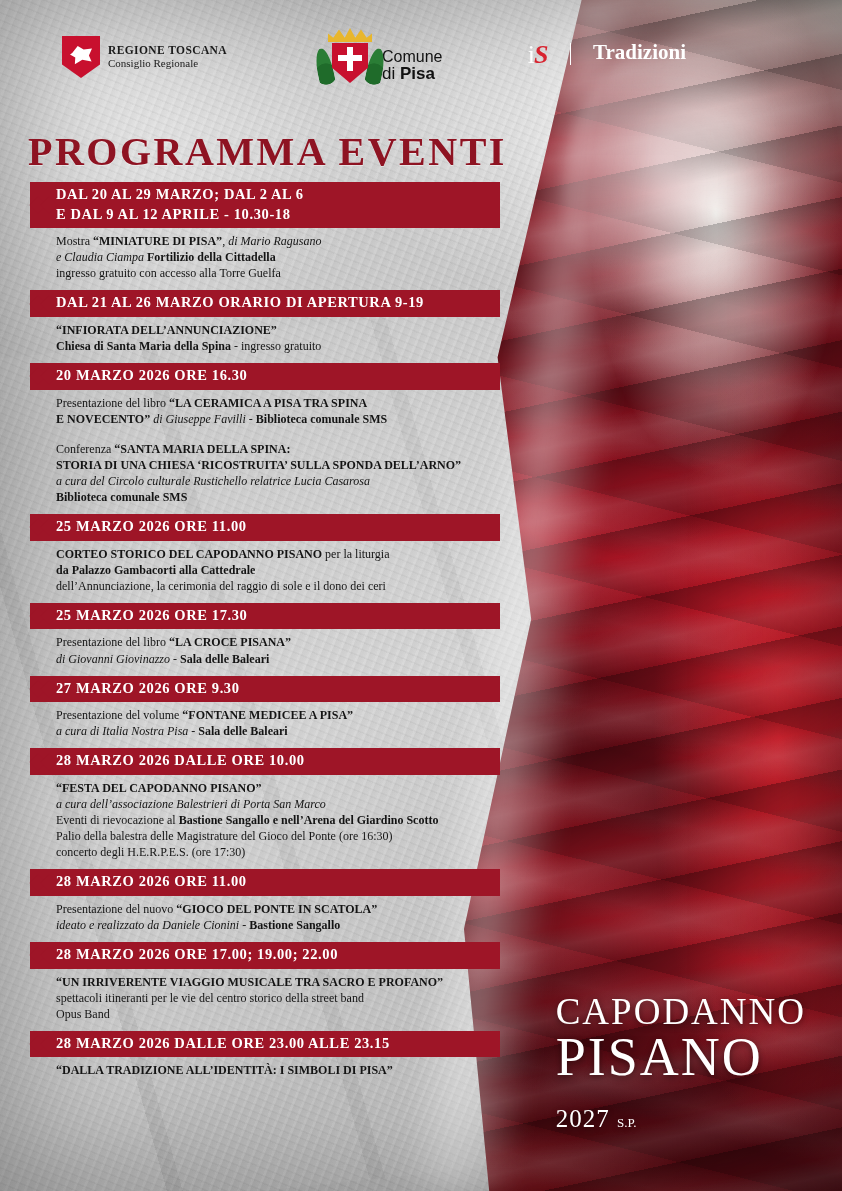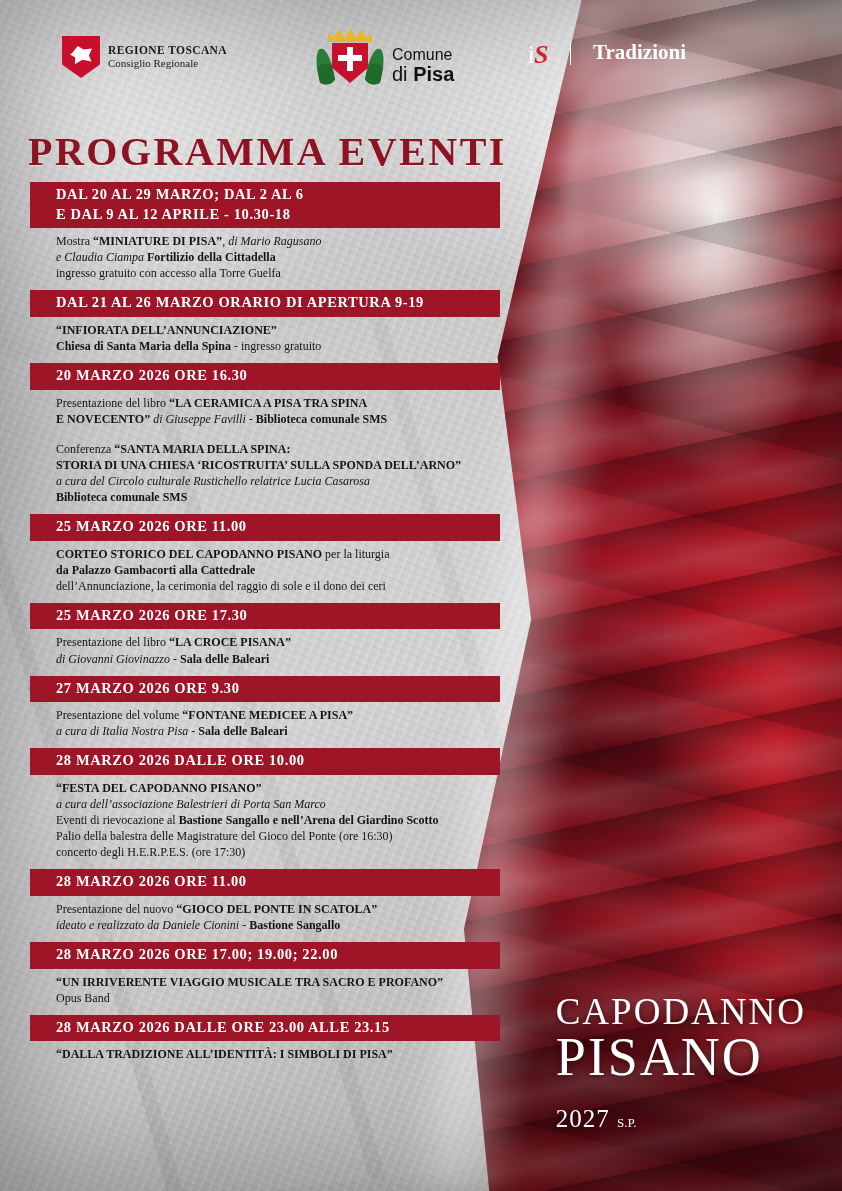--- a/index.html
+++ b/index.html
@@ -80,21 +80,21 @@
   }
   .shield-rt:after{
     content:"";position:absolute;left:8px;top:9px;width:22px;height:20px;
     background:#fff;
     clip-path:polygon(10% 40%,35% 5%,62% 22%,100% 18%,86% 52%,98% 82%,56% 74%,22% 96%,24% 62%,0 48%);
   }
   .rt-text{line-height:1.15;}
   .rt-text .l1{font-size:11.5px;letter-spacing:.4px;color:#1a1a1a;font-weight:bold;font-family:"Liberation Serif",serif;}
   .rt-text .l2{font-size:11px;color:#1a1a1a;font-family:"Liberation Serif",serif;}
 
-  .logo-pisa{position:absolute;left:318px;top:0px;display:flex;align-items:center;gap:10px;}
+  .logo-pisa{position:absolute;left:318px;top:0px;display:flex;align-items:center;}
   .pisa-crest{position:relative;width:64px;height:76px;}
   .crown{
     position:absolute;left:10px;top:0;width:44px;height:14px;background:#e8b62c;
     clip-path:polygon(0 100%,0 40%,12% 70%,25% 10%,38% 70%,50% 0,62% 70%,75% 10%,88% 70%,100% 40%,100% 100%);
   }
   .crest-shield{
     position:absolute;left:14px;top:15px;width:36px;height:40px;background:#c8102e;
     clip-path:polygon(0 0,100% 0,100% 62%,50% 100%,0 62%);
   }
   .crest-shield:before{content:"";position:absolute;left:15px;top:4px;width:6px;height:24px;background:#fff;}
@@ -102,21 +102,21 @@
   .wreath-l,.wreath-r{
     position:absolute;top:20px;width:16px;height:52px;
     background:radial-gradient(circle at 50% 50%, #1f6b2a 0 38%, rgba(31,107,42,0) 40%) ,
                radial-gradient(circle at 50% 15%, #2a7d35 0 32%, rgba(42,125,53,0) 34%);
     border-radius:50% 50% 40% 40%;
   }
   .wreath-l{left:0;transform:rotate(-12deg);}
   .wreath-r{right:0;transform:rotate(12deg) scaleX(-1);}
   .pisa-text{line-height:1.05;color:#111;}
   .pisa-text .l1{font-size:16px;font-family:"Liberation Sans",sans-serif;}
-  .pisa-text .l2{font-size:20px;font-family:"Liberation Sans",sans-serif;}
+  .pisa-text .l2{font-size:17px;font-family:"Liberation Sans",sans-serif;}
   .pisa-text .l2 b{font-weight:bold;}
 
   .logo-tradizioni{position:absolute;right:46px;top:12px;display:flex;align-items:flex-start;gap:20px;color:#fff;}
   .tr-mark{font-family:"Liberation Serif",serif;font-size:26px;letter-spacing:-1px;}
   .tr-mark .s{color:#d8232f;font-style:italic;font-weight:bold;}
   .tr-bar{display:inline-block;width:1.5px;height:22px;background:#fff;margin:0 2px;transform:translateY(3px);}
   .tr-word{font-family:"Liberation Serif",serif;font-size:21px;font-weight:bold;color:#fff;}
 
   
   .title{
@@ -345,20 +345,21 @@
     <div class="event">
       <div class="ebar">
         <span class="dia-wrap">
           <span class="dia-a"></span>
           <span class="dia-b"></span>
         </span>
         <div>28 MARZO 2026 ORE 17.00; 19.00; 22.00</div>
       </div>
       <div class="elines">
         <div><b>“UN IRRIVERENTE VIAGGIO MUSICALE TRA SACRO E PROFANO”</b></div>
+        <div>spettacoli itineranti per le vie del centro storico della street band</div>
         <div>Opus Band</div>
       </div>
     </div>
     <div class="event">
       <div class="ebar">
         <span class="dia-wrap">
           <span class="dia-a"></span>
           <span class="dia-b"></span>
         </span>
         <div>28 MARZO 2026 DALLE ORE 23.00 ALLE 23.15</div>

